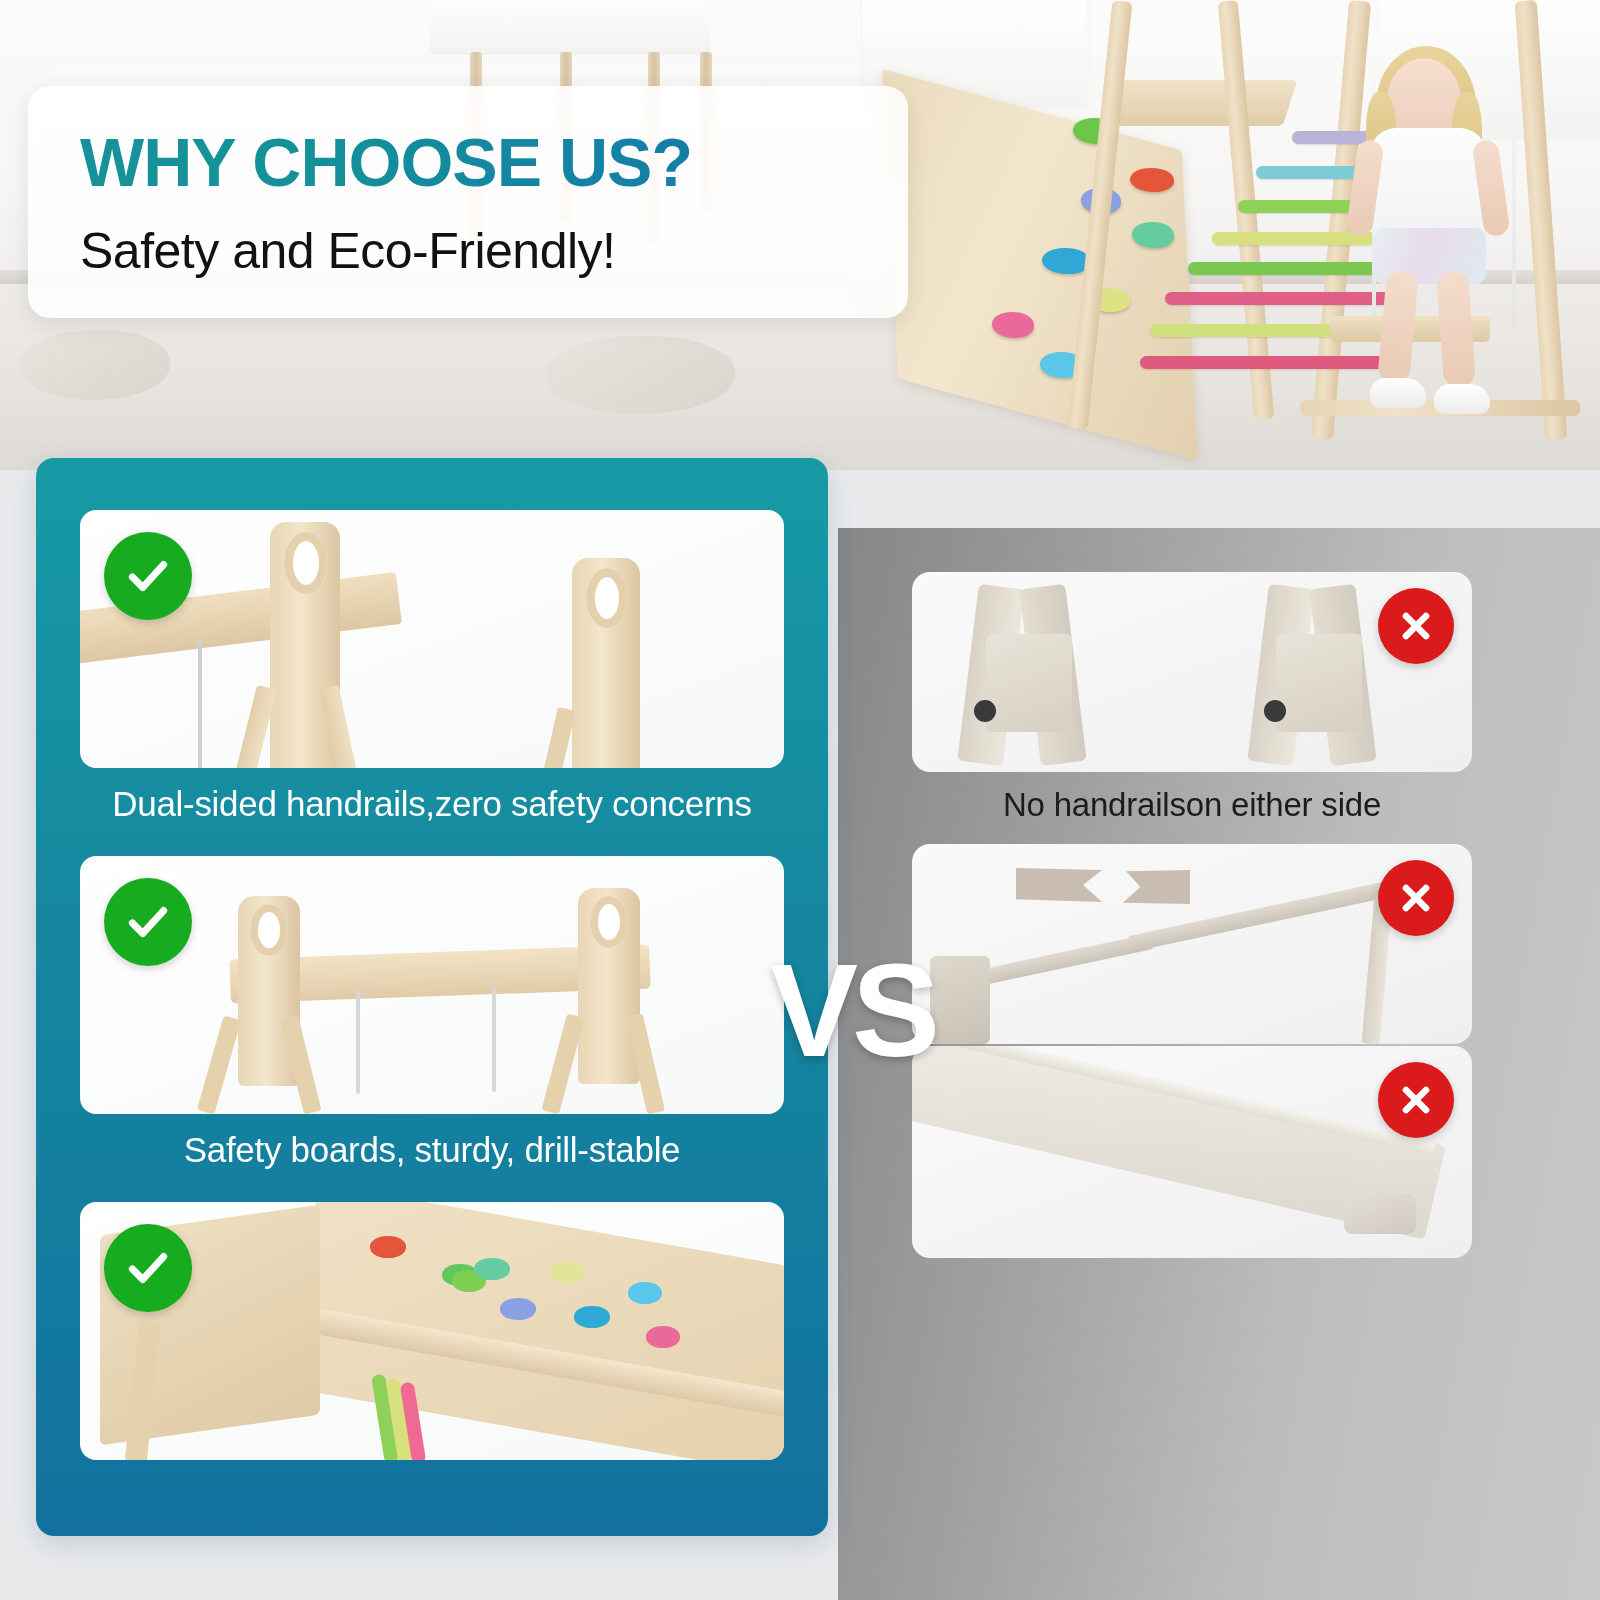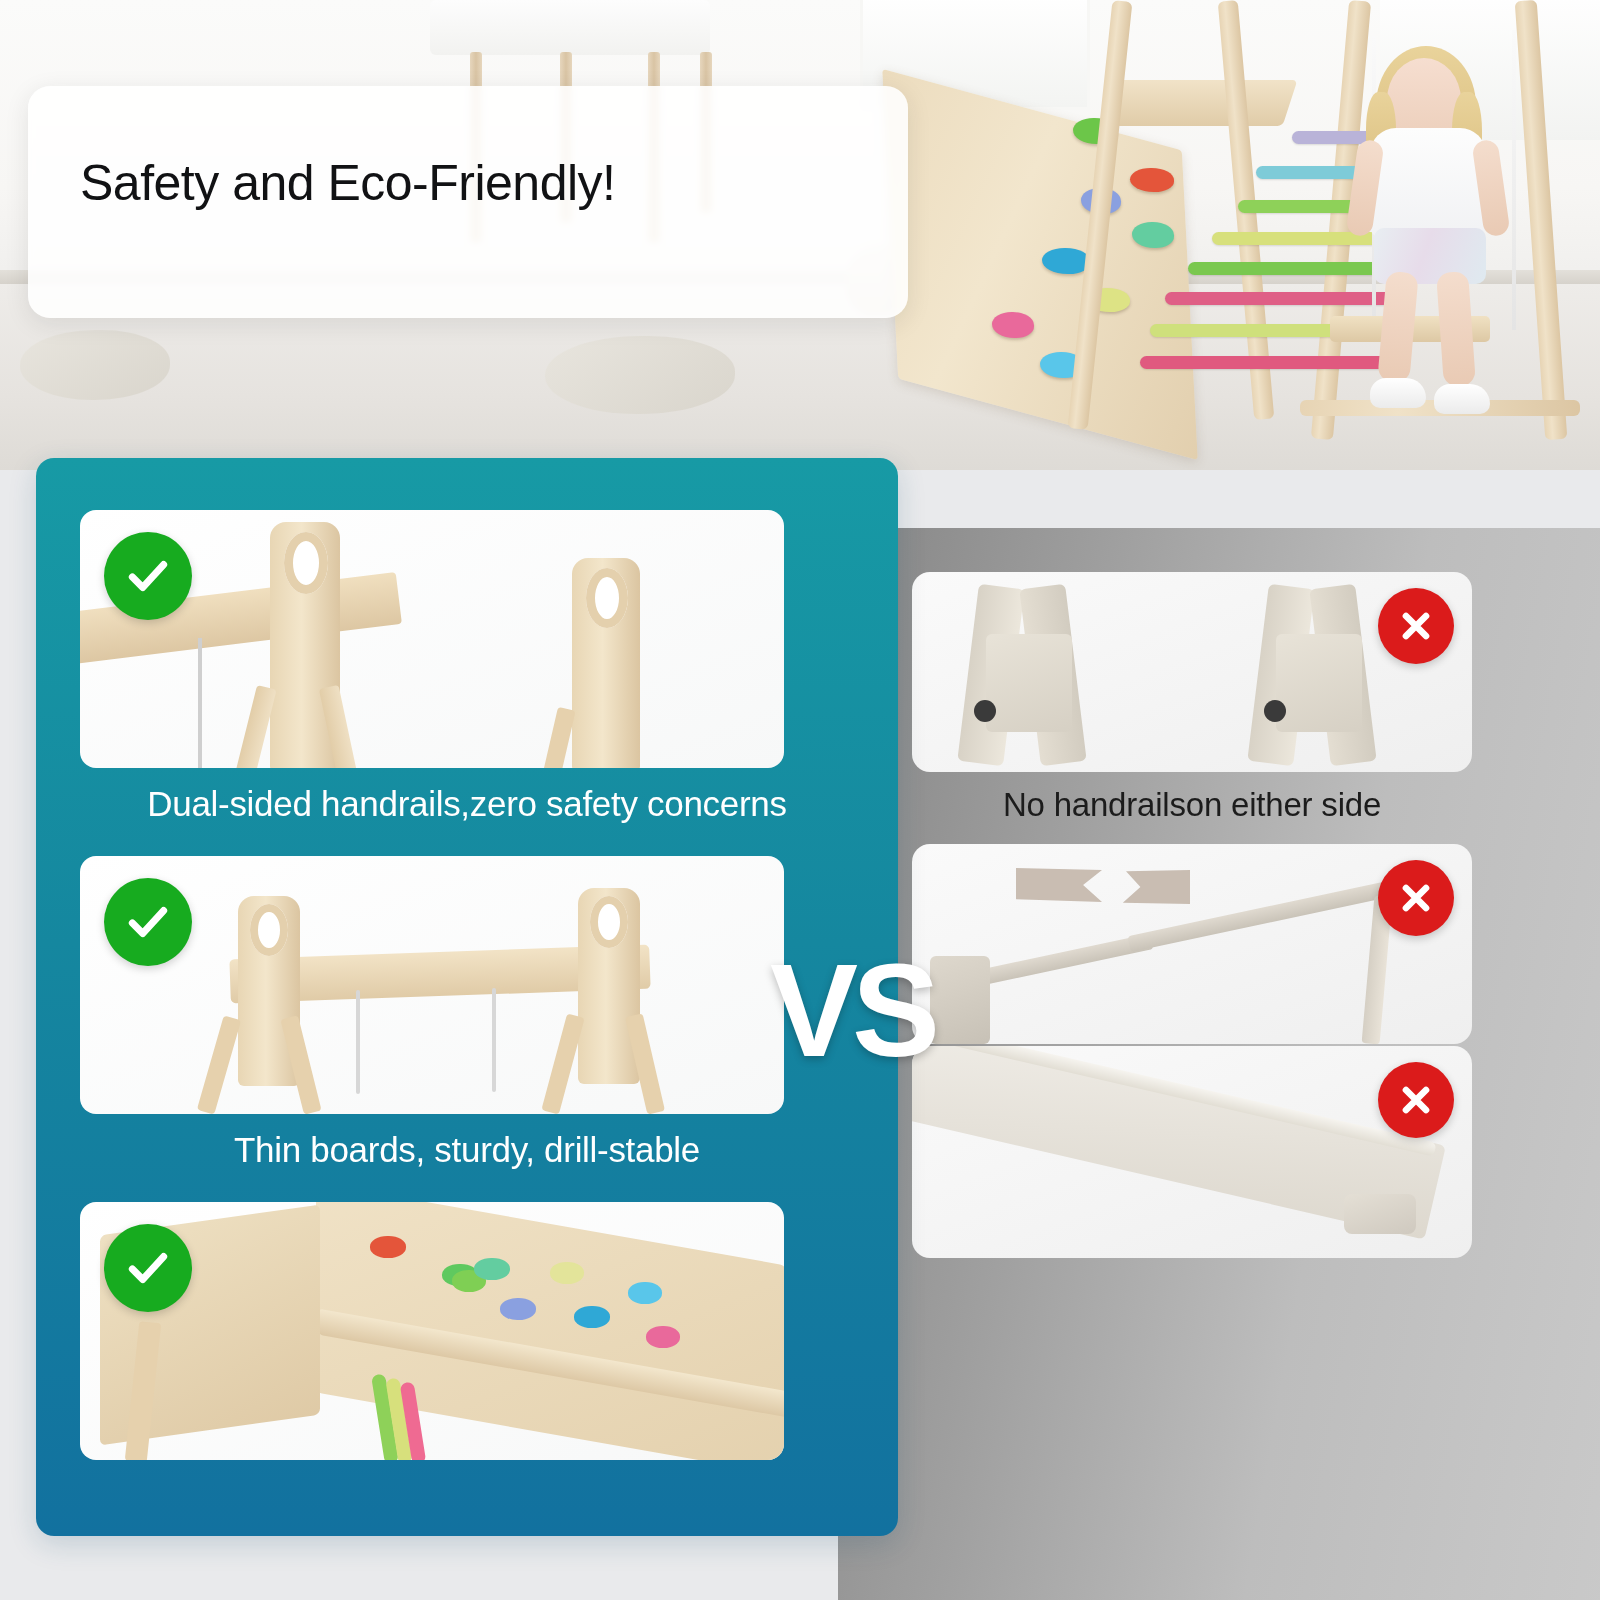--- a/index.html
+++ b/index.html
@@ -102,21 +102,21 @@
     background:linear-gradient(90deg,#16939a 0%,#149099 30%,#1481a6 65%,#1274a8 100%);
     -webkit-background-clip:text; background-clip:text; color:transparent;
     white-space:nowrap;
   }
   .subtitle {
     margin-top:26px; font-size:50px; font-weight:500; color:#111214; letter-spacing:-.5px;
   }
 
   
   .panel-left {
-    position:absolute; left:36px; top:458px; width:862px; height:1078px;
+    position:absolute; left:36px; top:458px; width:792px; height:1078px;
     background:linear-gradient(180deg,#179aa5 0%,#15879f 45%,#12719f 100%);
     border-radius:18px;
     box-shadow:0 8px 28px rgba(20,80,110,.18);
     padding:52px 44px;
     z-index:3;
   }
   .pos-item { position:relative; margin-bottom:6px; }
   .photo-card {
     position:relative; width:704px; height:258px;
     background:linear-gradient(160deg,#ffffff,#f7f8f8);
@@ -228,20 +228,21 @@
   <div class="girl-shorts"></div>
   <div class="girl-limb" style="left:1352px;top:140px;width:26px;height:96px;transform:rotate(8deg);"></div>
   <div class="girl-limb" style="left:1478px;top:140px;width:26px;height:96px;transform:rotate(-8deg);"></div>
   <div class="girl-limb" style="left:1382px;top:272px;width:32px;height:110px;transform:rotate(5deg);"></div>
   <div class="girl-limb" style="left:1440px;top:272px;width:32px;height:114px;transform:rotate(-4deg);"></div>
   <div class="girl-shoe" style="left:1370px;top:378px;"></div>
   <div class="girl-shoe" style="left:1434px;top:384px;"></div>
 </div>
 
 <div class="header-card">
+  <div class="title">WHY CHOOSE US?</div>
   <div class="subtitle">Safety and Eco-Friendly!</div>
 </div>
 
 <div class="panel-left">
 
   <div class="pos-item">
     <div class="photo-card">
       <div class="ph" style="left:-10px;top:82px;width:330px;height:52px;background:linear-gradient(180deg,#f0dfbf,#ddc7a3);transform:rotate(-7deg);border-radius:4px;"></div>
       <div class="ph" style="left:190px;top:12px;width:70px;height:250px;background:linear-gradient(90deg,#e8d6b4,#f3e6cb 45%,#dbc5a1);border-radius:16px 16px 6px 6px;"></div>
       <div class="ph" style="left:204px;top:22px;width:44px;height:62px;border-radius:50%;background:#ffffff;box-shadow:inset 0 0 0 9px #e4d0ad;"></div>
@@ -272,21 +273,21 @@
       <div class="ph" style="left:474px;top:158px;width:18px;height:100px;background:#e6d1ad;transform:rotate(15deg);border-radius:4px;"></div>
       <div class="ph" style="left:556px;top:158px;width:18px;height:100px;background:#e6d1ad;transform:rotate(-13deg);border-radius:4px;"></div>
       <div class="ph" style="left:276px;top:134px;width:4px;height:104px;background:#d7d7d7;border-radius:2px;"></div>
       <div class="ph" style="left:412px;top:132px;width:4px;height:104px;background:#d7d7d7;border-radius:2px;"></div>
       <div class="badge-check">
         <svg width="50" height="50" viewBox="0 0 24 24">
           <path d="M4.5 12.5l5 5 10-11" fill="none" stroke="#fff" stroke-width="3.4" stroke-linecap="round" stroke-linejoin="round"></path>
         </svg>
       </div>
     </div>
-    <div class="pos-caption">Thin boards, sturdy, drill-stable</div>
+    <div class="pos-caption">Safety boards, sturdy, drill-stable</div>
   </div>
 
   <div class="pos-item">
     <div class="photo-card">
       <div class="ph" style="left:236px;top:22px;width:470px;height:210px;background:linear-gradient(150deg,#f0e2c6,#e4d1ae);transform:skewY(10deg);border-radius:6px;"></div>
       <div class="ph" style="left:238px;top:148px;width:470px;height:26px;background:linear-gradient(180deg,#f3e7cd,#ddc8a5);transform:skewY(10deg);border-radius:5px;"></div>
       <div class="ph" style="left:20px;top:18px;width:220px;height:210px;background:linear-gradient(160deg,#eee0c2,#dfcaa6);border-radius:6px;transform:skewY(-8deg);"></div>
       <div class="ph" style="left:52px;top:120px;width:22px;height:140px;background:#e6d1ad;transform:rotate(6deg);border-radius:4px;"></div>
       <div class="ph" style="left:290px;top:34px;width:36px;height:22px;background:#e4553a;border-radius:48%;"></div>
       <div class="ph" style="left:362px;top:62px;width:36px;height:22px;background:#5fc95f;border-radius:48%;"></div>

